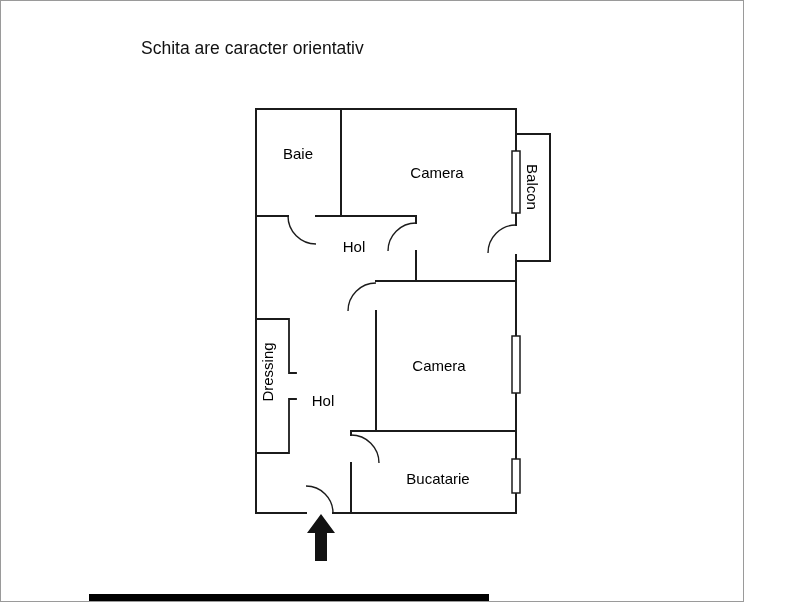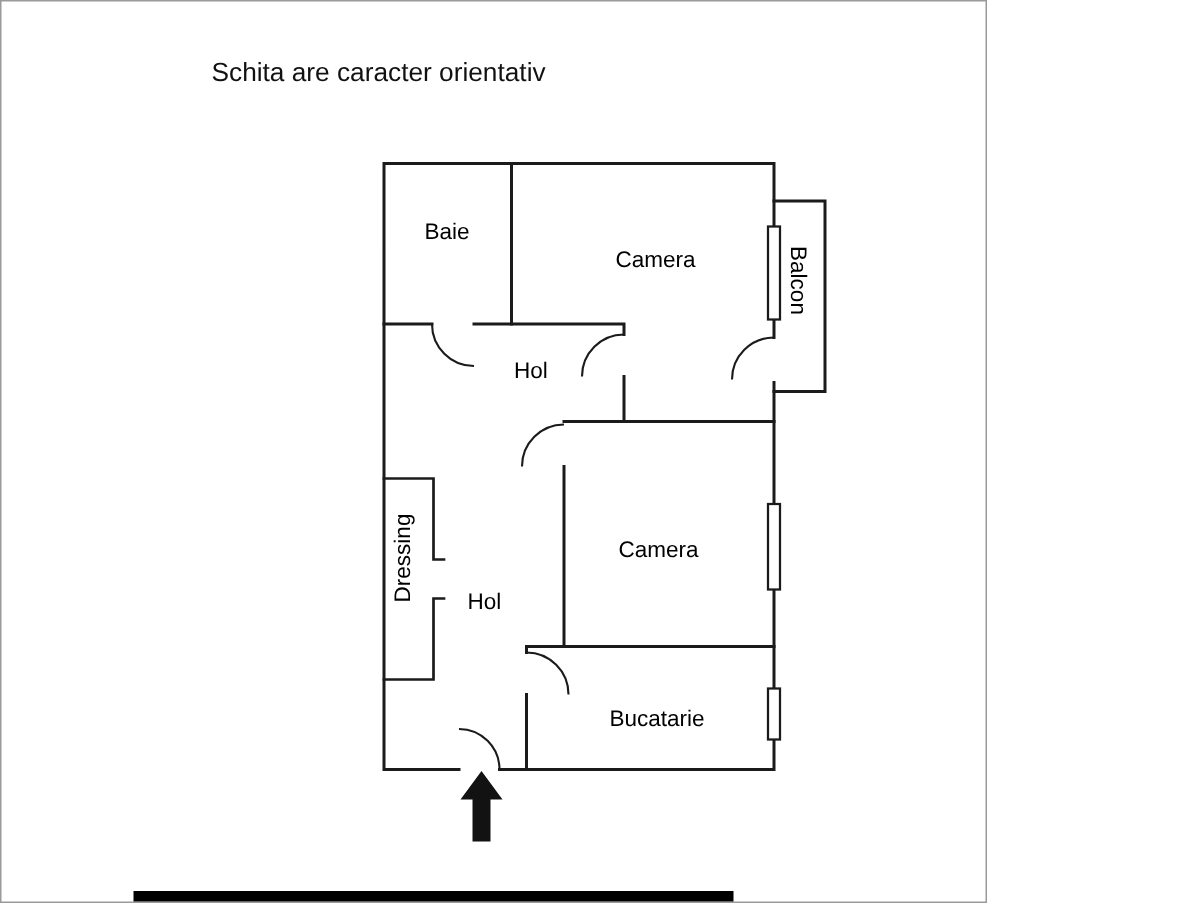--- a/index.html
+++ b/index.html
@@ -1,18 +1,18 @@
 <!DOCTYPE html>
 <html style="--wall: #1b1b1b; --page_background: #ffffff; --page_border: #9a9a9a; --arrow: #121212; --bottom_bar: #000000;"><head>
 <meta charset="utf-8">
 <style>
   html,body{margin:0;padding:0;background:#ffffff;}
   .page{
     position:relative;
-    width:658px;height:602px;
+    width:744px;height:602px;
     box-sizing:border-box;
     background:var(--page_background,#ffffff);
     border:1px solid var(--page_border,#9a9a9a);
     overflow:hidden;
     font-family:"Liberation Sans",sans-serif;
   }
   svg{position:absolute;left:0;top:0;}
   .wall{stroke:var(--wall,#1b1b1b);stroke-width:2;fill:none;stroke-linecap:square;}
   .thinwall{stroke:var(--wall,#1b1b1b);stroke-width:1.8;fill:none;stroke-linecap:square;}
   .arc{stroke:var(--wall,#1b1b1b);stroke-width:1.4;fill:none;}

